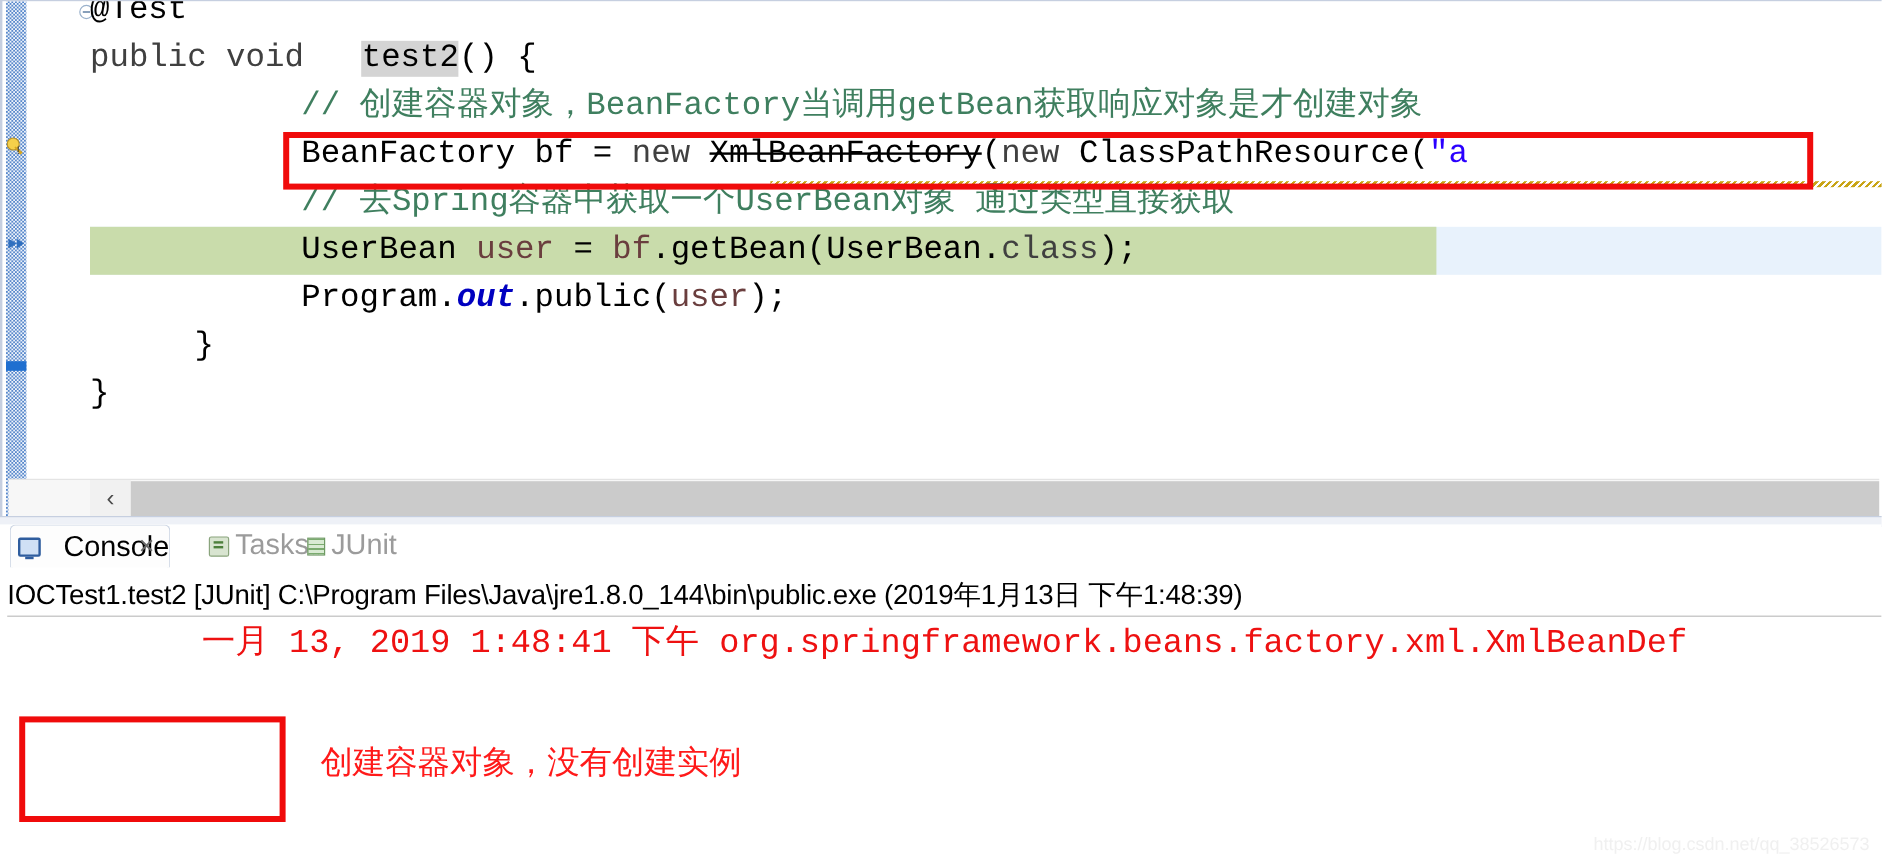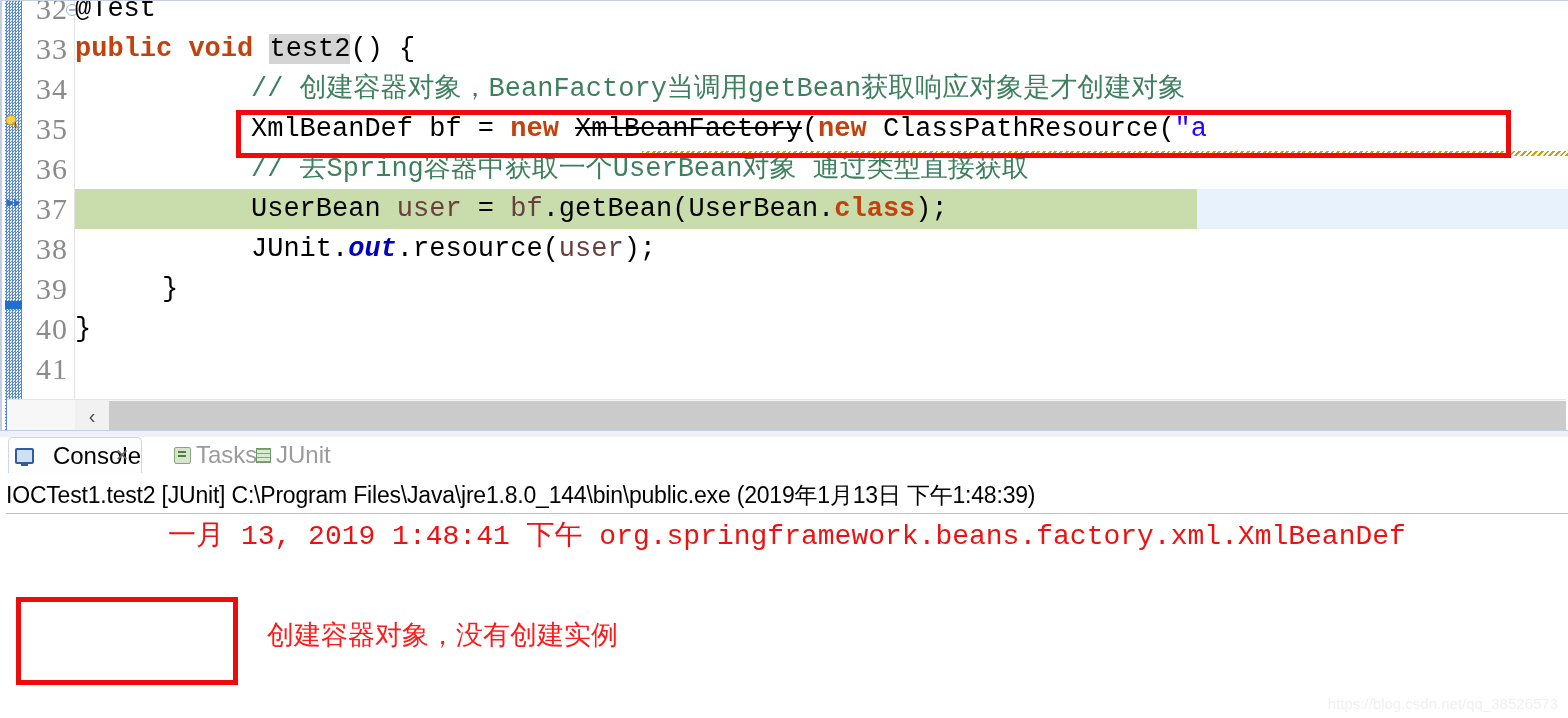--- a/index.html
+++ b/index.html
@@ -88,27 +88,27 @@
     height: 40px;
     background: #e8f2fc;
   }
   .row-bg-sel {
     position: absolute;
     left: 73px;
     height: 40px;
     background: #c9dcab;
   }
 
-  .kw       { color: #c2410c; font-weight: bold; }
+  .kw       { color: #404040; font-weight: normal; }
   .cmt      { color: #3f7f5f; }
   .str      { color: #2a00ff; }
   .localvar { color: #6a3e3e; }
   .statfld  { color: #0000c0; font-weight: bold; font-style: italic; }
   .deprec   { text-decoration: line-through; }
-  .occ      { background: #d4d4d4; }
+  .occ      { background: #d4d4d4; margin-left: 32px; }
   .plain    { color: #000000; }
 
   
   #warn-squiggle {
     position: absolute;
     left: 640px;
     top: 150px;
     height: 5px;
     width: 928px;
     background:
@@ -307,32 +307,20 @@
 <body>
 
 <div id="editor-pane">
 
   <div id="annotation-ruler"></div>
   <div id="annotation-ruler-tail"></div>
 
   <div class="row-bg-line" style="top:188px;"></div>
   <div class="row-bg-sel" style="top:188px; width:1122px;"></div>
 
-  <div id="gutter">
-    <div class="line-no" style="top:-12px;">32</div>
-    <div class="line-no" style="top:28px;">33</div>
-    <div class="line-no" style="top:68px;">34</div>
-    <div class="line-no" style="top:108px;">35</div>
-    <div class="line-no" style="top:148px;">36</div>
-    <div class="line-no" style="top:188px;">37</div>
-    <div class="line-no" style="top:228px;">38</div>
-    <div class="line-no" style="top:268px;">39</div>
-    <div class="line-no" style="top:308px;">40</div>
-    <div class="line-no" style="top:348px;">41</div>
-  </div>
 
   <div class="gutter-icon" style="left:63px; top:2px;">
     <svg width="14" height="14" viewBox="0 0 14 14">
       <circle cx="7" cy="7" r="5.5" fill="#ffffff" stroke="#9bb2cc" stroke-width="1"></circle>
       <line x1="4" y1="7" x2="10" y2="7" stroke="#5f7fa3" stroke-width="1.2"></line>
     </svg>
   </div>
   <div class="gutter-icon" style="left:3px; top:112px;">
     <svg width="17" height="17" viewBox="0 0 17 17">
       <circle cx="6" cy="7" r="5" fill="#f5d04a" stroke="#b8922a" stroke-width="1"></circle>
@@ -346,29 +334,29 @@
       <path d="M9 4 l6 4 -6 4 z" fill="#2f6fbf"></path>
     </svg>
   </div>
 
   <div class="code-row" style="top:-12px;"><span class="plain">@Test</span></div>
 
   <div class="code-row" style="top:28px;"><span class="kw">public void </span><span class="occ">test2</span><span class="plain">() {</span></div>
 
   <div class="code-row" style="top:68px; left:249px;"><span class="cmt">// 创建容器对象，BeanFactory当调用getBean获取响应对象是才创建对象</span></div>
 
-  <div class="code-row" style="top:108px; left:249px;"><span class="plain">XmlBeanDef bf = </span><span class="kw">new</span><span class="plain"> </span><span class="deprec">XmlBeanFactory</span><span class="plain">(</span><span class="kw">new</span><span class="plain"> ClassPathResource</span><span class="plain">(</span><span class="str">"a</span></div>
+  <div class="code-row" style="top:108px; left:249px;"><span class="plain">BeanFactory bf = </span><span class="kw">new</span><span class="plain"> </span><span class="deprec">XmlBeanFactory</span><span class="plain">(</span><span class="kw">new</span><span class="plain"> ClassPathResource</span><span class="plain">(</span><span class="str">"a</span></div>
 
   <div id="warn-squiggle"></div>
 
   <div class="code-row" style="top:148px; left:249px;"><span class="cmt">// 去Spring容器中获取一个UserBean对象 通过类型直接获取</span></div>
 
   <div class="code-row" style="top:188px; left:249px;"><span class="plain">UserBean </span><span class="localvar">user</span><span class="plain"> = </span><span class="localvar">bf</span><span class="plain">.getBean(UserBean.</span><span class="kw">class</span><span class="plain">);</span></div>
 
-  <div class="code-row" style="top:228px; left:249px;"><span class="plain">JUnit.</span><span class="statfld">out</span><span class="plain">.resource(</span><span class="localvar">user</span><span class="plain">);</span></div>
+  <div class="code-row" style="top:228px; left:249px;"><span class="plain">Program.</span><span class="statfld">out</span><span class="plain">.public(</span><span class="localvar">user</span><span class="plain">);</span></div>
 
   <div class="code-row" style="top:268px; left:160px;"><span class="plain">}</span></div>
 
   <div class="code-row" style="top:308px; left:73px;"><span class="plain">}</span></div>
 
   <div class="code-row" style="top:348px; left:73px;"><span class="plain"></span></div>
 
   <div id="red-box-line35"></div>
 
   <div id="editor-hscroll">

